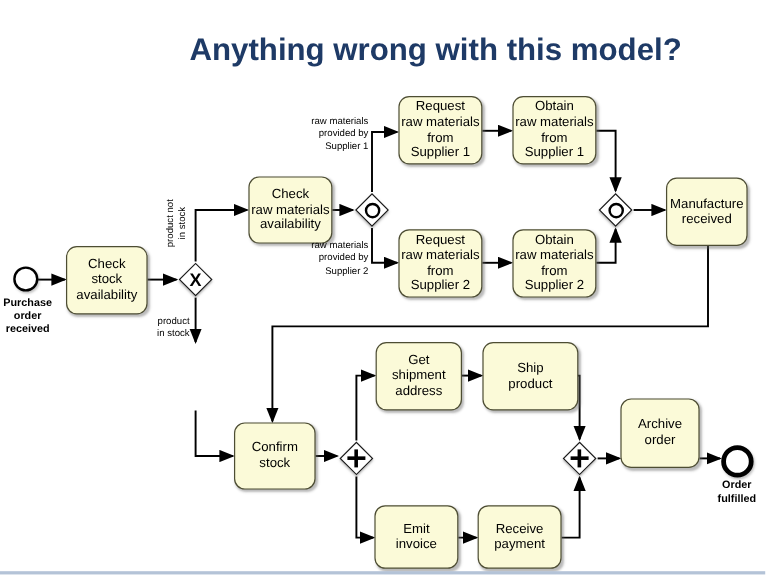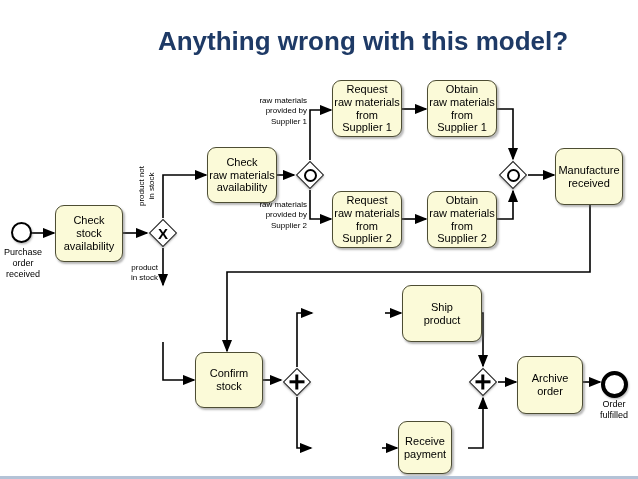--- a/index.html
+++ b/index.html
@@ -16,21 +16,21 @@
     position:absolute;background:#fbfad8;border:1.4px solid #4d4d33;border-radius:9px;
     display:flex;align-items:center;justify-content:center;text-align:center;
     font-size:11px;line-height:1.18;white-space:pre-line;
     box-shadow:1.5px 2px 2px rgba(100,100,100,.45);
     box-sizing:border-box;
   }
   .event{position:absolute;background:#fff;border-radius:50%;box-sizing:border-box;
     box-shadow:1px 1.5px 2px rgba(100,100,100,.4);}
   .event.start{width:21px;height:21px;border:2px solid #000;}
   .event.end{width:27px;height:27px;border:4px solid #000;}
-  .evlabel{position:absolute;text-align:center;font-size:9px;line-height:1.2;white-space:pre-line;}
+  .evlabel{position:absolute;text-align:center;font-size:9px;line-height:1.2;white-space:pre-line;font-weight:bold;}
   .gw{position:absolute;width:30px;height:30px;}
   .gw-d{
     position:absolute;left:4.5px;top:4.5px;width:20px;height:20px;background:#fff;
     border:1.4px solid #1a1a1a;transform:rotate(45deg);
     box-shadow:1px 1px 2px rgba(100,100,100,.5);box-sizing:border-box;
   }
   .gw-sym{
     position:absolute;left:0;top:0;width:30px;height:30px;
     display:flex;align-items:center;justify-content:center;
     font-size:15px;font-weight:900;color:#000;
@@ -111,25 +111,30 @@
 from
 Supplier 2</div>
   <div class="task" style="left:427px;top:191px;width:70px;height:57px">Obtain
 raw materials
 from
 Supplier 2</div>
   <div class="task" style="left:555px;top:148px;width:68px;height:57px">Manufacture
 received</div>
   <div class="task" style="left:195px;top:352px;width:68px;height:56px">Confirm
 stock</div>
+  <div class="task" style="left:313px;top:285px;width:72px;height:57px">Get
+shipment
+address</div>
   <div class="task" style="left:402px;top:285px;width:80px;height:57px">Ship
 product</div>
-  <div class="task" style="left:398px;top:421px;width:54px;height:53px">Receive
+  <div class="task" style="left:312px;top:421px;width:70px;height:53px">Emit
+invoice</div>
+  <div class="task" style="left:398px;top:421px;width:70px;height:53px">Receive
 payment</div>
-  <div class="task" style="left:517px;top:356px;width:66px;height:58px">Archive
+  <div class="task" style="left:517px;top:332px;width:66px;height:58px">Archive
 order</div>
 
   <div class="gw" style="left:148px;top:218px">
     <div class="gw-d"></div>
     <span class="gw-sym">X</span>
   </div>
   <div class="gw" style="left:295px;top:160px">
     <div class="gw-d"></div>
     <span class="gw-sym">
         <span class="or-circle"></span>

